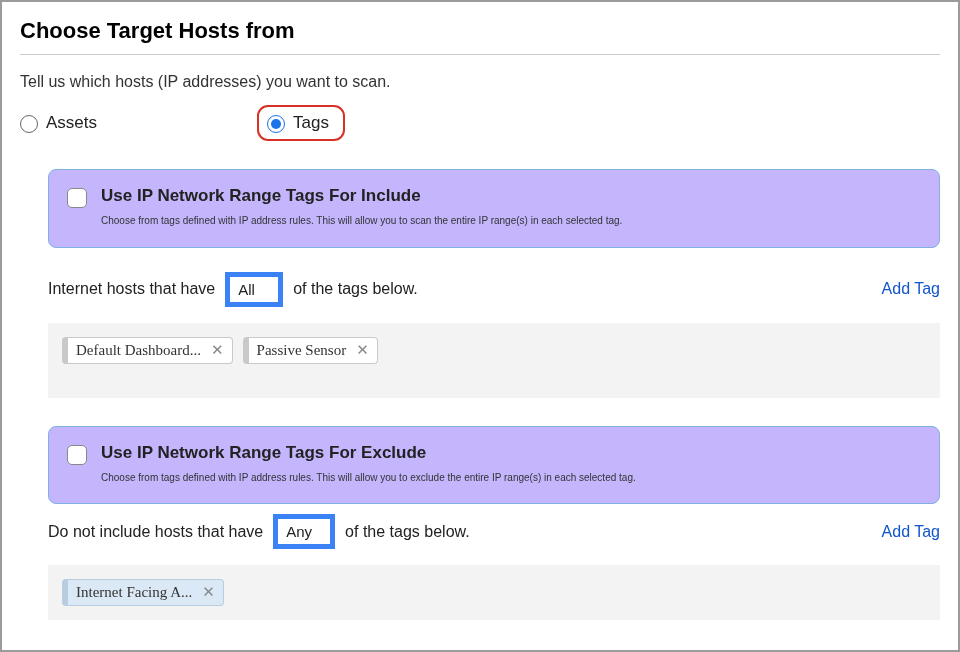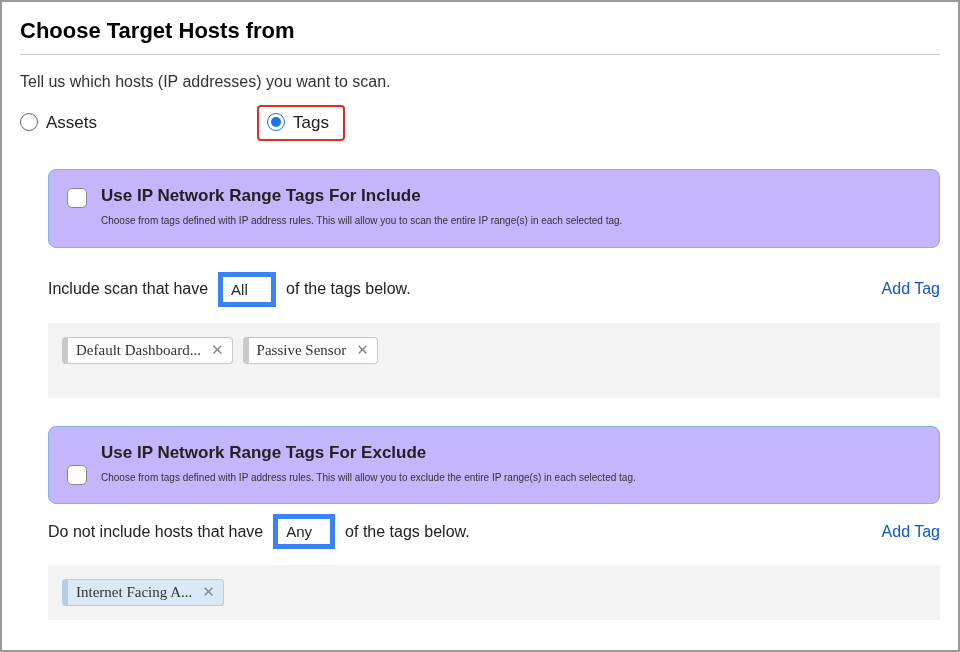--- a/index.html
+++ b/index.html
@@ -26,21 +26,21 @@
     margin-bottom: 14px;
   }
   .radio-row {
     display: flex;
     align-items: center;
     gap: 160px;
     margin-bottom: 28px;
   }
   .radio-item {
     display: flex;
-    align-items: flex-start;
+    align-items: flex-end;
     gap: 8px;
   }
   .radio-circle {
     width: 18px; height: 18px;
     border: 1.5px solid #666;
     border-radius: 50%;
     display: inline-flex;
     align-items: center;
     justify-content: center;
     background: #fff;
@@ -52,21 +52,21 @@
     width: 10px; height: 10px;
     border-radius: 50%;
     background: #1a73e8;
   }
   .radio-label {
     font-size: 17px;
     color: #222;
   }
   .radio-highlight {
     border: 2px solid #d93025;
-    border-radius: 4px;
+    border-radius: 11px;
     padding: 6px 14px 6px 8px;
     display: inline-flex;
     align-items: center;
     gap: 10px;
   }
   .content-indent {
     padding-left: 28px;
     padding-right: 0;
   }
   .blue-panel {
@@ -147,21 +147,21 @@
     border-color: #b8cde0;
     border-left-color: #b8cde0;
     text-align: center;
   }
   .tag-remove {
     color: #888;
     font-size: 15px;
     cursor: pointer;
     line-height: 1;
   }
-  .second-blue { margin-bottom: 10px; align-items: flex-end; }
+  .second-blue { margin-bottom: 10px; }
 </style>
 </head>
 <body>
 
 <div class="page-title">Choose Target Hosts from</div>
 
 <div class="intro-text">Tell us which hosts (IP addresses) you want to scan.</div>
 
 <div class="radio-row">
   <div class="radio-item">
@@ -182,21 +182,21 @@
 
   <div class="blue-panel">
     <div class="checkbox"></div>
     <div>
       <div class="panel-title">Use IP Network Range Tags For Include</div>
       <div class="panel-desc">Choose from tags defined with IP address rules. This will allow you to scan the entire IP range(s) in each selected tag.</div>
     </div>
   </div>
 
   <div class="filter-row">
-    <span>Include scan that have</span>
+    <span>Internet hosts that have</span>
     <span class="select-box">All</span>
     <span>of the tags below.</span>
     <span class="spacer"></span>
     <span class="add-tag-link">Add Tag</span>
   </div>
 
   <div class="tag-area">
     <span class="tag-chip">
       <span>Default Dashboard...</span>
       <span class="tag-remove">✕</span>

